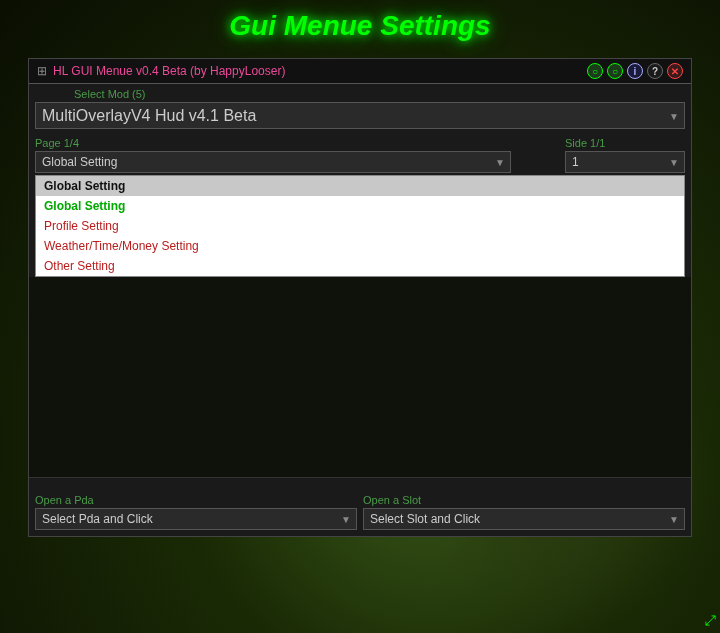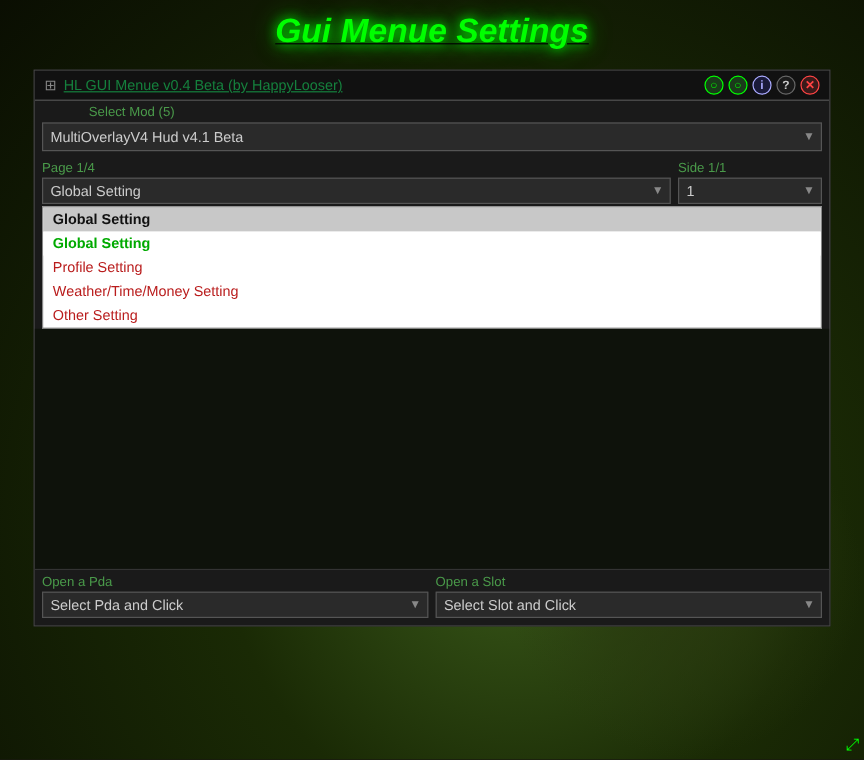--- a/index.html
+++ b/index.html
@@ -31,21 +31,20 @@
       background: radial-gradient(ellipse, #2a3a10 0%, transparent 70%);
     }
 
     
     .title-overlay {
       position: absolute;
       top: 10px;
       left: 0; right: 0;
       text-align: center;
       z-index: 10;
-      text-decoration: underline;
     }
 
     .title-text {
       font-size: 28px;
       font-weight: bold;
       color: #00ff00;
       text-shadow: 0 0 10px #00ff00, 0 0 20px #00aa00;
       font-style: italic;
     }
 
@@ -75,23 +74,22 @@
       align-items: center;
       gap: 6px;
     }
 
     .dialog-title-icon {
       color: #888;
       font-size: 12px;
     }
 
     .dialog-title-label {
-      color: #15803d;
+      color: #ec4899;
       font-size: 12px;
-      text-decoration: underline;
     }
 
     .dialog-controls {
       display: flex;
       gap: 4px;
       align-items: center;
     }
 
     .ctrl-btn {
       width: 16px;
@@ -125,21 +123,21 @@
 
     .dropdown-wrapper {
       position: relative;
     }
 
     .dropdown {
       width: 100%;
       background: #2a2a2a;
       border: 1px solid #555;
       color: #ccc;
-      font-size: 12px;
+      font-size: 16px;
       padding: 4px 40px 4px 6px;
       appearance: none;
       cursor: pointer;
       outline: none;
     }
 
     .dropdown-arrow {
       position: absolute;
       right: 6px;
       top: 50%;
@@ -155,20 +153,21 @@
       gap: 6px;
       padding: 4px 6px 2px;
     }
 
     .page-col {
       flex: 1;
     }
 
     .side-col {
       width: 120px;
+      margin-left: 48px;
     }
 
     .col-label {
       color: #4a9a4a;
       font-size: 11px;
       margin-bottom: 2px;
     }
 
     .page-dropdown-wrap {
       position: relative;
@@ -226,20 +225,21 @@
       border-top: 1px solid #333;
     }
 
     .bottom-row {
       display: flex;
       gap: 6px;
     }
 
     .bottom-col {
       flex: 1;
+      margin-top: 12px;
     }
 
     
     .expand-icon {
       position: absolute;
       bottom: 4px;
       right: 4px;
       color: #00ff00;
       font-size: 14px;
       cursor: pointer;

